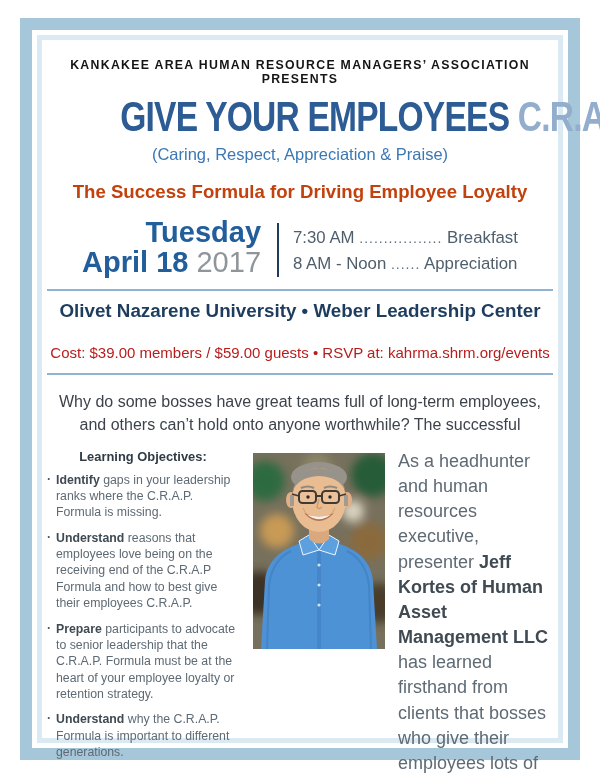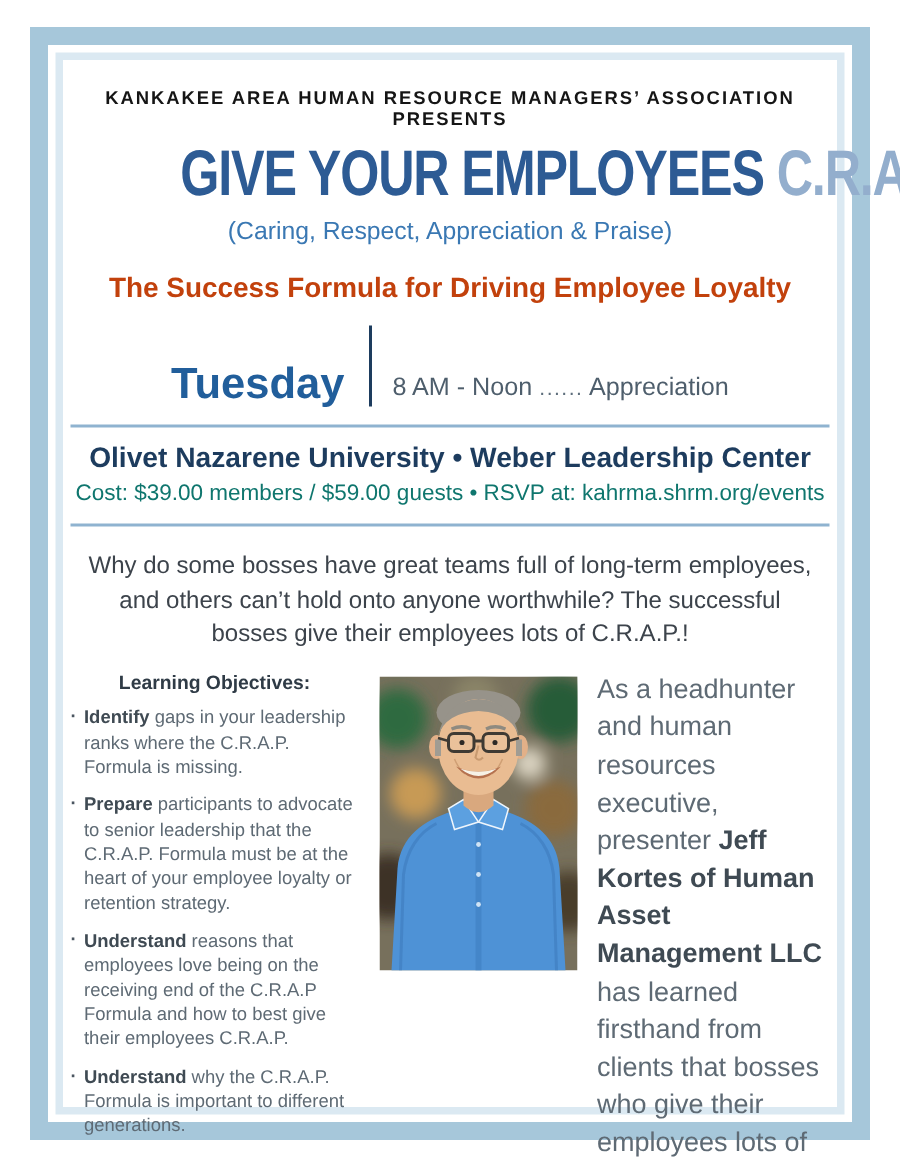--- a/index.html
+++ b/index.html
@@ -21,21 +21,21 @@
   .date-block{text-align:right;line-height:1.04;}
   .date-day{font-size:29px;font-weight:bold;color:#215e9b;}
   .date-date{font-size:29px;font-weight:bold;color:#215e9b;}
   .date-year{font-size:29px;font-weight:normal;color:#8f969b;}
   .vdivider{width:2px;height:54px;background:#1d3c5e;margin:0 14px 0 16px;}
   .schedule{text-align:left;font-size:16.8px;color:#4e5e6c;line-height:1.55;}
   .sched-dots{letter-spacing:1px;font-size:14px;color:#5e6e7c;}
 
   .rule{height:2px;background:#8fb3d0;border:0;margin:12px 0 0 0;}
   .venue{margin-top:9px;font-size:18.8px;font-weight:bold;color:#1d3c5e;}
-  .cost{margin-top:4px;font-size:15px;color:#0f766e;}
+  .cost{margin-top:22px;font-size:15px;color:#b91c1c;}
 
   .intro{margin-top:16px;font-size:16px;font-weight:normal;color:#3c434b;line-height:1.42;}
 
   .cols{margin-top:12px;display:flex;justify-content:space-between;align-items:flex-start;text-align:left;}
   .obj-col{width:192px;}
   .obj-head{font-size:12.9px;font-weight:bold;color:#2f3b46;margin-bottom:8px;text-align:center;}
   .obj-list{list-style:none;margin:0;padding:0;}
   .obj-list li{position:relative;padding-left:9px;font-size:12.3px;color:#5e6a74;line-height:1.33;margin-bottom:9px;}
   .obj-list li::before{content:"·";position:absolute;left:0;top:-1px;font-weight:bold;color:#4a5560;}
   .obj-lead{font-weight:bold;color:#3f4a53;margin-top:44px;}
@@ -59,50 +59,55 @@
       <span class="inner"><span>GIVE YOUR EMPLOYEES </span><span class="accent">C.R.A.P.</span></span>
     </div>
 
     <div class="subtitle">(Caring, Respect, Appreciation &amp; Praise)</div>
 
     <div class="tagline">The Success Formula for Driving Employee Loyalty</div>
 
     <div class="date-row">
       <div class="date-block">
         <div class="date-day">Tuesday</div>
+        <div>
+          <span class="date-date">April 18</span><span class="date-year"> 2017</span>
+        </div>
       </div>
       <div class="vdivider"></div>
       <div class="schedule">
+        <div>
+          <span>7:30 AM </span><span class="sched-dots">.................</span><span> Breakfast</span>
+        </div>
         <div>
           <span>8 AM - Noon </span><span class="sched-dots">......</span><span> Appreciation</span>
         </div>
       </div>
     </div>
 
     <div class="rule"></div>
 
     <div class="venue">Olivet Nazarene University • Weber Leadership Center</div>
     <div class="cost">Cost: $39.00 members / $59.00 guests • RSVP at: kahrma.shrm.org/events</div>
 
     <div class="rule"></div>
 
     <div class="intro">
       <div>Why do some bosses have great teams full of long-term employees,</div>
       <div>and others can’t hold onto anyone worthwhile? The successful</div>
-      <div>bosses give their employees lots of C.R.A.P.!</div>
     </div>
 
     <div class="cols">
 
       <div class="obj-col">
         <div class="obj-head">Learning Objectives:</div>
         <ul class="obj-list">
           <li><span class="obj-lead">Identify</span><span> gaps in your leadership ranks where the C.R.A.P. Formula is missing.</span></li>
+          <li><span class="obj-lead">Understand</span><span> reasons that employees love being on the receiving end of the C.R.A.P Formula and how to best give their employees C.R.A.P.</span></li>
           <li><span class="obj-lead">Prepare</span><span> participants to advocate to senior leadership that the C.R.A.P. Formula must be at the heart of your employee loyalty or retention strategy.</span></li>
-          <li><span class="obj-lead">Understand</span><span> reasons that employees love being on the receiving end of the C.R.A.P Formula and how to best give their employees C.R.A.P.</span></li>
           <li><span class="obj-lead">Understand</span><span> why the C.R.A.P. Formula is important to different generations.</span></li>
         </ul>
       </div>
 
       <div class="photo-col">
         <svg width="132" height="196" viewBox="0 0 132 196">
           <defs>
             <filter id="pblur" x="-30%" y="-30%" width="160%" height="160%">
                 <feGaussianBlur stdDeviation="5"></feGaussianBlur>
               </filter>

